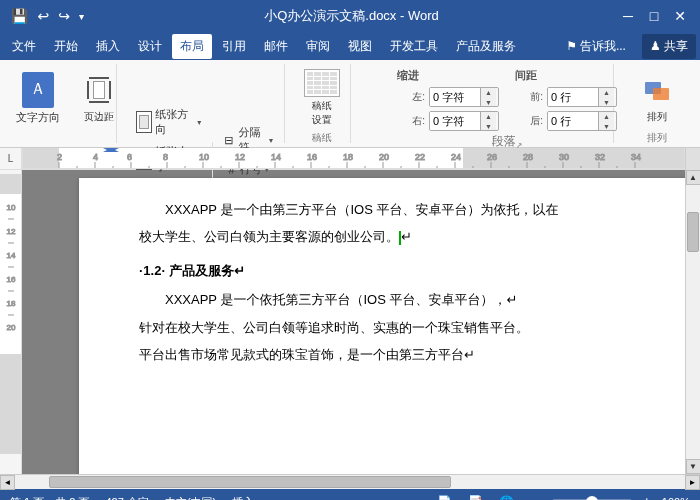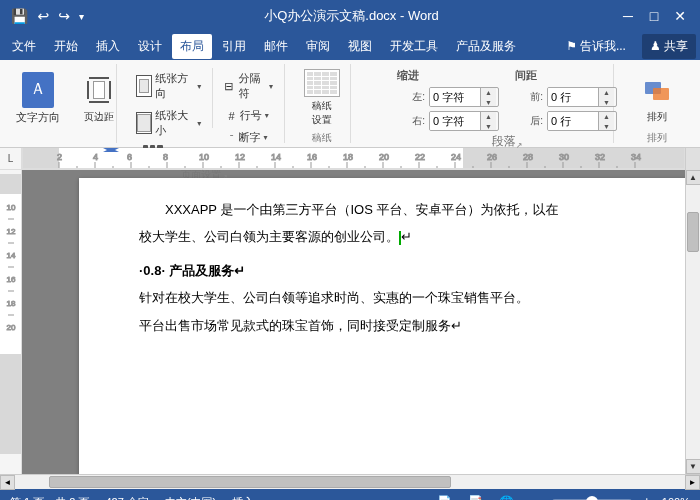--- a/index.html
+++ b/index.html
@@ -279,21 +279,21 @@
           </div>
           <div style="width:20px;height:2px;background:#555;"></div>
         </div>
         <span style="font-size:10px;">页边距</span>
       </div>
     </div>
     <div style="margin-top:auto;font-size:10px;color:#777;padding:0 4px 2px;width:100%;text-align:center;position:absolute;bottom:4px;left:0;"></div>
   </div>
 
   <div class="ribbon-group" style="flex-direction:column;min-width:160px;padding:0 6px;">
-    <div style="flex:1;display:flex;align-items:flex-start;gap:4px;padding-top:4px;">
+    <div style="flex:1;display:flex;align-items:flex-end;gap:4px;padding-top:4px;margin-top:36px;">
 
       <div style="display:flex;flex-direction:column;align-items:center;gap:1px;">
         <div class="ribbon-btn-small" style="flex-direction:row;align-items:center;gap:3px;padding:2px 4px;">
           <div style="width:18px;height:22px;border:1.5px solid #555;background:white;display:flex;align-items:center;justify-content:center;font-size:7px;position:relative;">
             <div style="width:10px;height:14px;border:1px solid #999;background:#e8e8e8;position:absolute;"></div>
           </div>
           <span style="font-size:11px;">纸张方向</span>
           <span class="chevron">▾</span>
         </div>
         <div class="ribbon-btn-small" style="flex-direction:row;align-items:center;gap:3px;padding:2px 4px;">
@@ -536,23 +536,24 @@
         <line x1="8" y1="141" x2="14" y2="141"></line>
         <text x="11" y="156">20</text>
       </g>
     </svg>
   </div>
 
   <div style="flex:1;overflow:hidden;display:flex;flex-direction:column;padding:8px 12px;">
     <div class="doc-page">
       <p>　　XXXAPP 是一个由第三方平台（IOS 平台、安卓平台）为依托，以在</p>
       <p style="padding-left:0;">校大学生、公司白领为主要客源的创业公司。<span class="cursor-pos"></span>↵</p>
-      <p style="font-weight:bold;margin-top:10px;">·0.8· 产品及服务↵</p>
+      <p style="font-weight:bold;margin-top:10px;">·1.2· 产品及服务↵</p>
+      <p style="margin-top:6px;">　　XXXAPP 是一个依托第三方平台（IOS 平台、安卓平台），↵</p>
       <p>针对在校大学生、公司白领等追求时尚、实惠的一个珠宝销售平台。</p>
-      <p>平台出售市场常见款式的珠宝首饰，同时接受定制服务↵</p>
+      <p>平台出售市场常见款式的珠宝首饰，是一个由第三方平台↵</p>
     </div>
   </div>
 
   <div class="scrollbar-v">
     <div class="scroll-btn">▲</div>
     <div class="scroll-track">
       <div class="scroll-thumb"></div>
     </div>
     <div class="scroll-btn">▼</div>
   </div>

